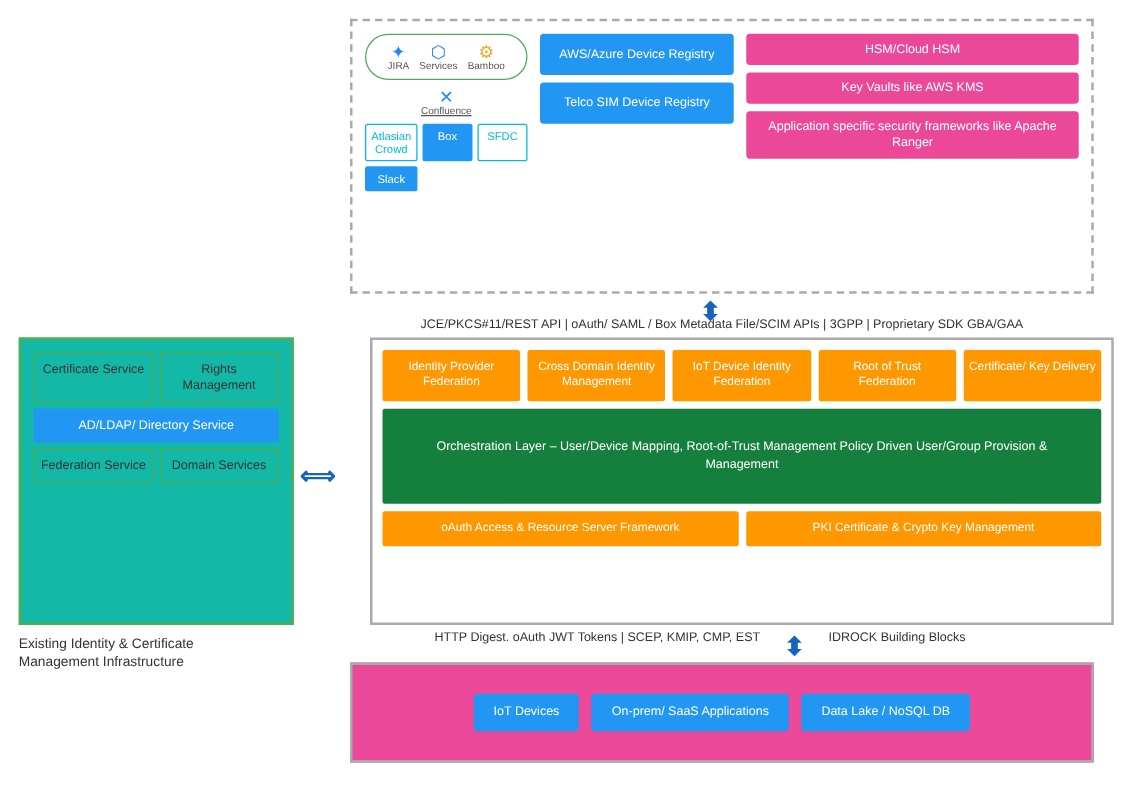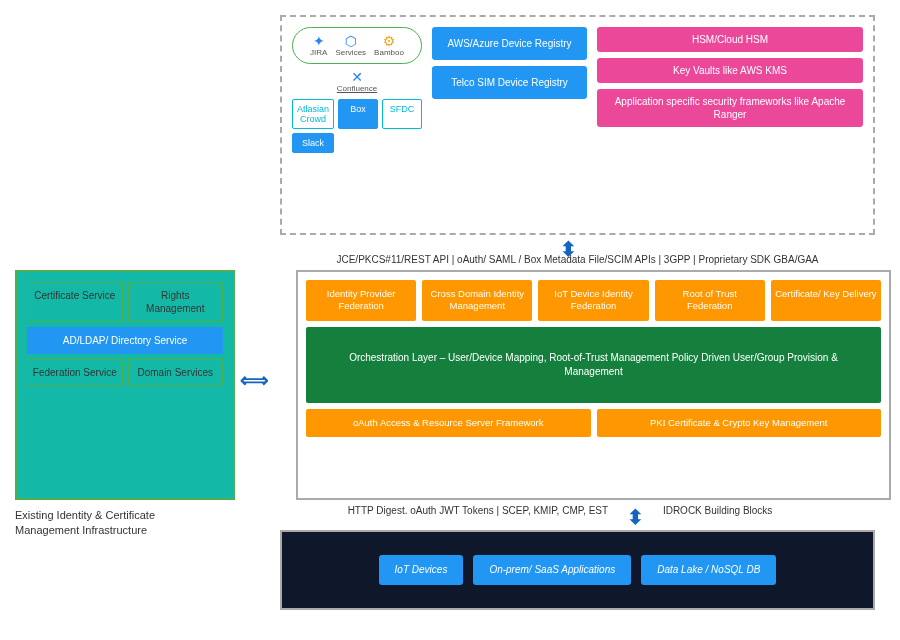--- a/index.html
+++ b/index.html
@@ -236,27 +236,26 @@
     }
 
     
     .bottom-box {
       position: absolute;
       left: 280px;
       top: 530px;
       width: 595px;
       height: 80px;
       border: 2px solid #aaa;
-      background: #0f172a;
+      background: #ec4899;
       padding: 10px;
       display: flex;
       align-items: center;
       justify-content: center;
       gap: 10px;
-      font-style: italic;
     }
     .bottom-cell {
       background: #2196F3;
       color: white;
       text-align: center;
       padding: 8px 16px;
       font-size: 10px;
       line-height: 1.4;
       border-radius: 3px;
     }

